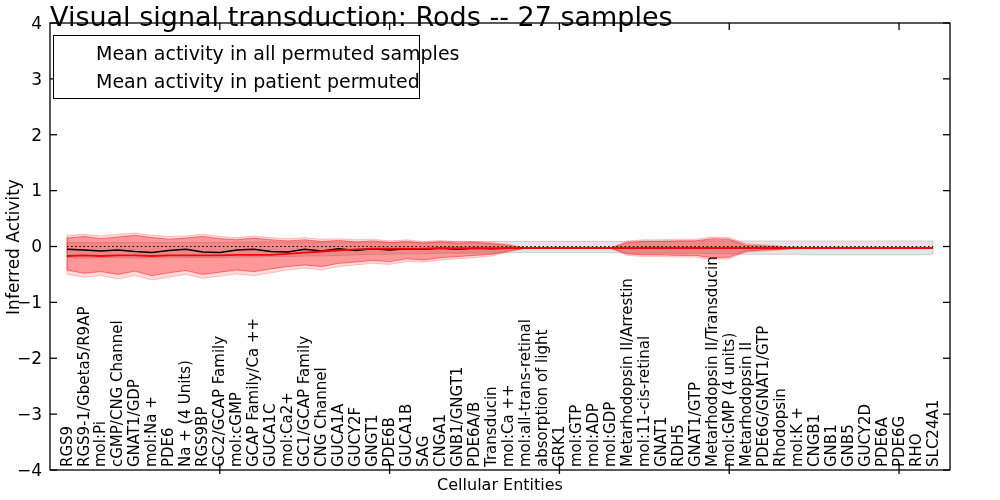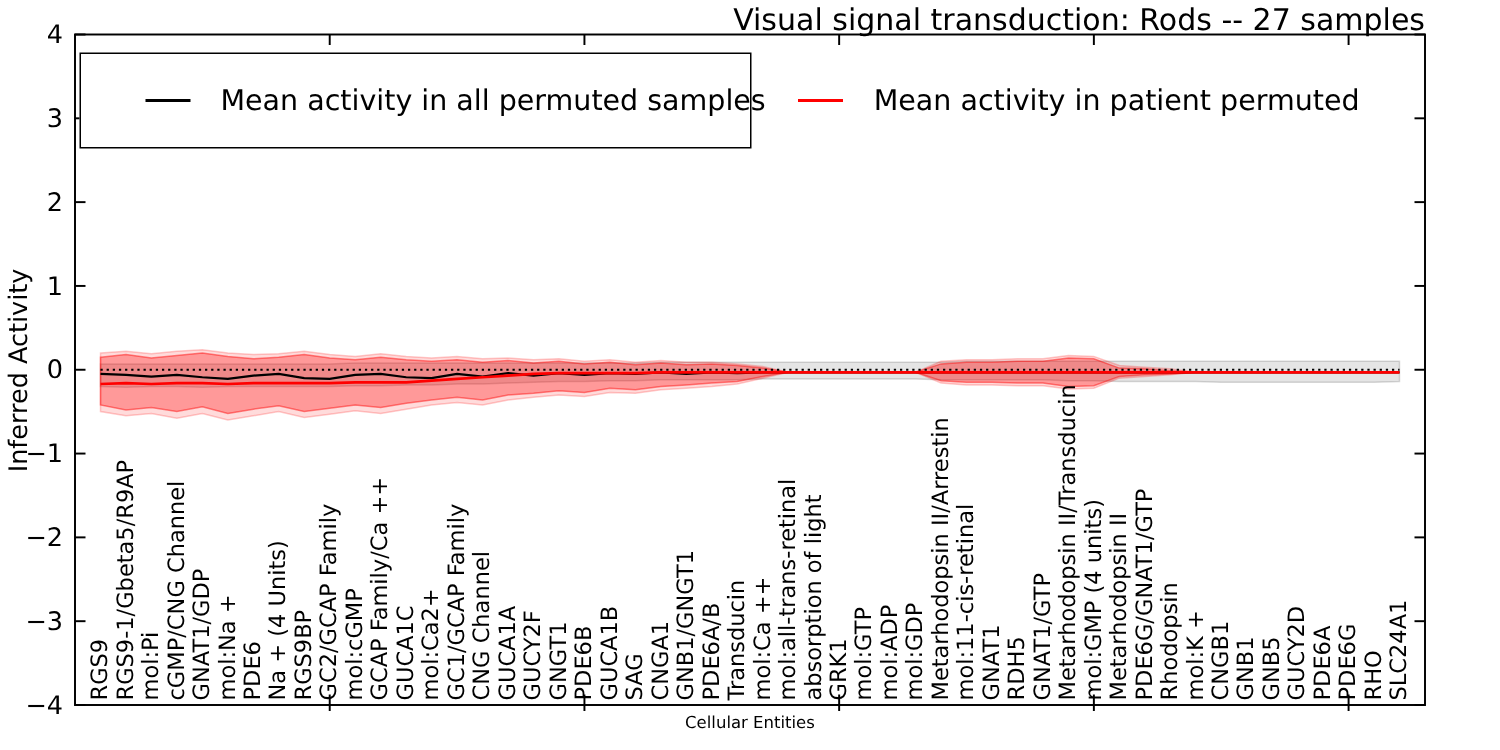--- a/index.html
+++ b/index.html
@@ -1,28 +1,28 @@
 <!DOCTYPE html>
 <html><head>
 <meta charset="utf-8">
 <style>
   html,body{margin:0;padding:0;background:#ffffff;}
   .fig{position:relative;width:1000px;height:500px;background:#ffffff;
        font-family:"DejaVu Sans",sans-serif;color:#000;overflow:hidden;}
   .fig svg{position:absolute;left:0;top:0;}
-  .title{position:absolute;left:50px;top:1px;width:900px;text-align:right;
-         font-size:20px;white-space:nowrap;}
+  .title{position:absolute;left:50px;top:1px;width:900px;text-align:left;
+         font-size:27px;white-space:nowrap;}
   .xlabel{position:absolute;left:50px;top:475px;width:900px;text-align:center;
-          font-size:11px;}
+          font-size:16px;}
   .ylabel{position:absolute;left:13px;top:247px;
           transform:translate(-50%,-50%) rotate(-90deg);
           font-size:17px;white-space:nowrap;}
-  .legend{position:absolute;left:53px;top:35px;width:448px;height:64px;
+  .legend{position:absolute;left:53px;top:35px;width:367px;height:64px;
           border:1.3px solid #000;background:#fff;box-sizing:border-box;
-          display:flex;flex-direction:row;justify-content:space-evenly;padding-left:21px;}
+          display:flex;flex-direction:column;justify-content:space-evenly;}
   .lrow{display:flex;align-items:center;}
   .lswatch{display:inline-block;width:30px;height:0;border-top:2px solid #000;
            margin-left:22px;}
   .llabel{margin-left:20px;font-size:19px;white-space:nowrap;}
 </style>
 </head>
 <body>
 
 <div class="fig">
   <svg id="plot" width="1000" height="500">

